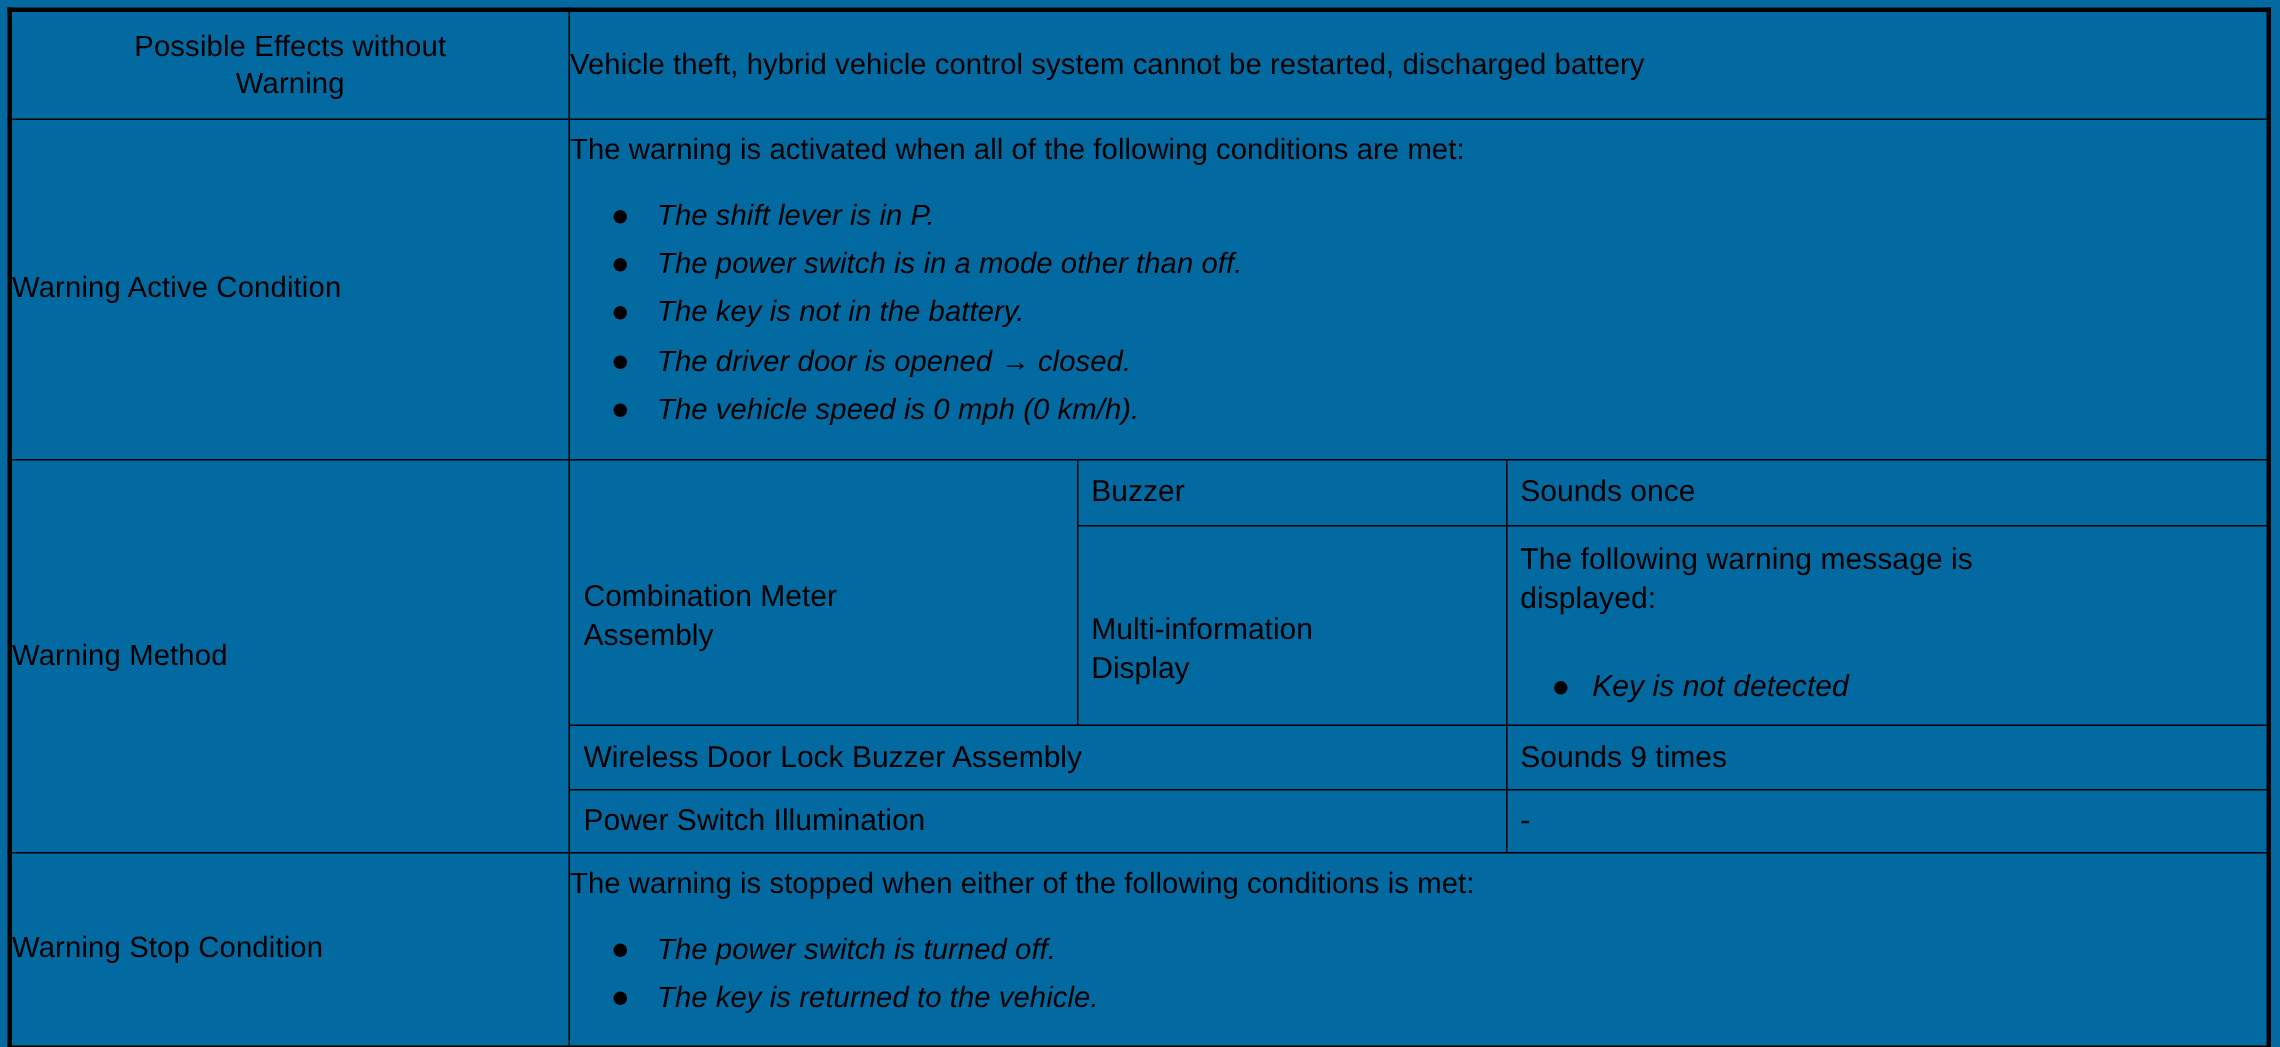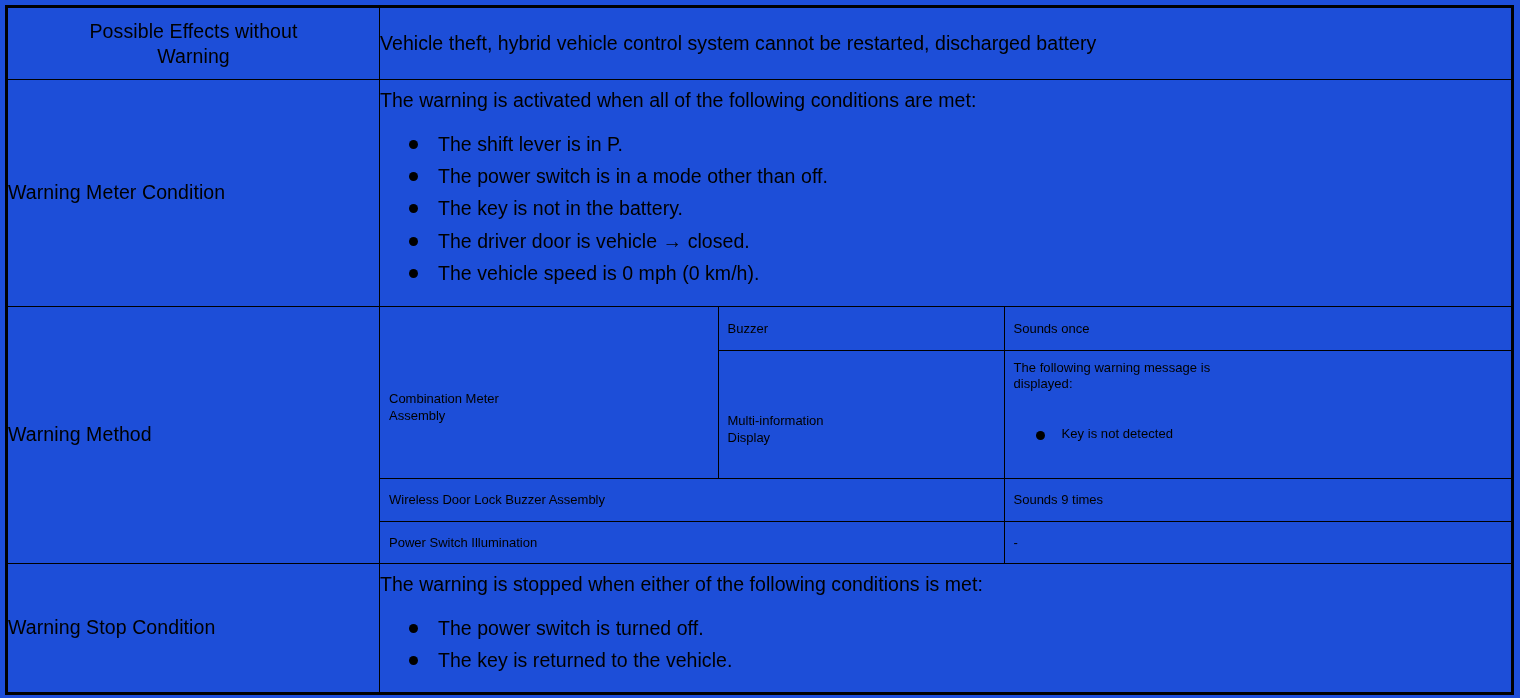--- a/index.html
+++ b/index.html
@@ -13,21 +13,21 @@
     height: 698px;
     font-family: "Liberation Sans", sans-serif;
     color: #000000;
     overflow: hidden;
   }
 
   .sheet {
     position: relative;
     width: 1520px;
     height: 698px;
-    background: #1d4ed8;
+    background: #0369a1;
     box-sizing: border-box;
     padding: 5px 6px 7px 5px;
   }
 
   table.spec {
     width: 100%;
     height: 100%;
     border-collapse: collapse;
     table-layout: fixed;
     border: 3px solid #000000;
@@ -69,20 +69,21 @@
     letter-spacing: 0.05px;
   }
   .para + .bullets {
     margin-top: 17px;
   }
 
   ul.bullets {
     list-style: none;
     margin: 0;
     padding: 0;
+    font-style: italic;
   }
   ul.bullets li {
     position: relative;
     padding-left: 58px;
     margin: 0 0 0 0;
     line-height: 1.66;
     letter-spacing: 0.05px;
   }
   ul.bullets li .dot {
     position: absolute;
@@ -111,21 +112,21 @@
   }
   table.method {
     width: 100%;
     height: 100%;
     border-collapse: collapse;
     table-layout: fixed;
   }
   table.method td {
     border: 1.5px solid #000000;
     vertical-align: middle;
-    font-size: 13px;
+    font-size: 20px;
     line-height: 1.0;
   }
   table.method td.no-left   { border-left: none; }
   table.method td.no-top    { border-top: none; }
   table.method td.no-right  { border-right: none; }
   table.method td.no-bottom { border-bottom: none; }
 
   .m-col-device { width: 338px; }
   .m-col-sub    { width: 286px; }
 
@@ -169,29 +170,29 @@
           <span class="label-text">Possible Effects without</span>
           <span class="label-text">Warning</span>
         </td>
         <td class="content-cell">
           <span class="para">Vehicle theft, hybrid vehicle control system cannot be restarted, discharged battery</span>
         </td>
       </tr>
 
       <tr style="height:227px">
         <td class="label-cell">
-          <span class="label-text">Warning Meter Condition</span>
+          <span class="label-text">Warning Active Condition</span>
         </td>
         <td class="content-cell" style="vertical-align:top; padding-top:11px;">
           <span class="para">The warning is activated when all of the following conditions are met:</span>
           <ul class="bullets">
             <li><span class="dot"></span><span>The shift lever is in P.</span></li>
             <li><span class="dot"></span><span>The power switch is in a mode other than off.</span></li>
             <li><span class="dot"></span><span>The key is not in the battery.</span></li>
-            <li><span class="dot"></span><span>The driver door is vehicle → closed.</span></li>
+            <li><span class="dot"></span><span>The driver door is opened → closed.</span></li>
             <li><span class="dot"></span><span>The vehicle speed is 0 mph (0 km/h).</span></li>
           </ul>
         </td>
       </tr>
 
       <tr style="height:256px">
         <td class="label-cell">
           <span class="label-text">Warning Method</span>
         </td>
         <td style="padding:0;">

